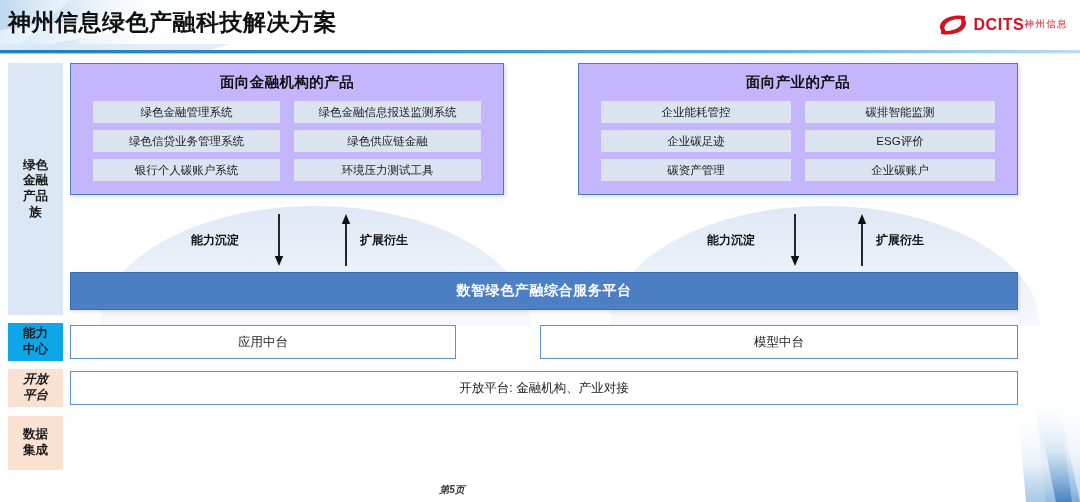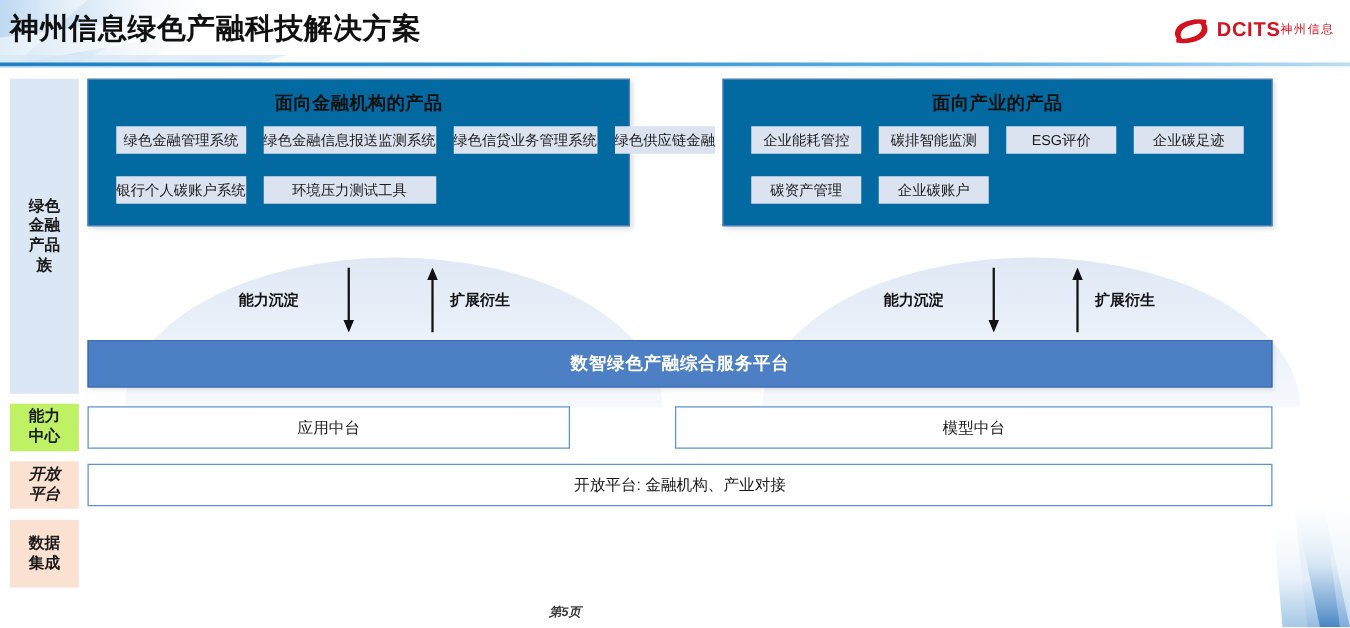--- a/index.html
+++ b/index.html
@@ -126,41 +126,41 @@
   }
   .side-orange { width: 55px; background: #fbe1d2; }
   .side-ability  { top: 269px; height: 38px; }
   .side-open     { top: 315px; height: 38px; font-style: italic; }
   .side-data     { top: 362px; height: 54px; }
 
   
   .panel {
     position: absolute;
     top: 9px;
-    height: 118px;
-    background: #0369a1;
+    height: 132px;
+    background: #c4b5fd;
     border: 1.5px solid #4a7ebb;
     box-shadow: 2px 2px 4px rgba(0,0,0,0.13);
     box-sizing: border-box;
   }
   .panel-left  { left: 70px;  width: 434px; }
   .panel-right { left: 578px; width: 440px; }
 
   .panel-title {
     text-align: center;
     font-size: 14.5px;
     font-weight: bold;
     color: #111111;
     margin-top: 9px;
     letter-spacing: 0.4px;
   }
   .panel-grid {
     display: grid;
-    grid-template-columns: 1fr 1fr 1fr 1fr;
-    gap: 18px 14px;
+    grid-template-columns: 1fr 1fr;
+    gap: 7px 14px;
     padding: 9px 22px 0 22px;
   }
   .product-item {
     background: #dbe2f0;
     height: 22px;
     display: flex;
     align-items: center;
     justify-content: center;
     font-size: 11.5px;
     color: #1b1b1b;
@@ -288,21 +288,21 @@
       </linearGradient>
     </defs>
     <polygon points="74,150 96,150 120,260 86,260" fill="url(#rb1)"></polygon>
     <polygon points="58,168 76,162 96,260 66,260" fill="url(#rb2)"></polygon>
     <polygon points="96,140 120,136 120,260 112,260" fill="url(#rb2)" opacity="0.7"></polygon>
   </svg>
 
   <div class="side-label side-green" style="background: rgb(220, 231, 245);">
     <span>绿色<br>金融<br>产品<br>族</span>
   </div>
-  <div class="side-label side-orange side-ability" style="background: #bef264; align-items: center;">
+  <div class="side-label side-orange side-ability" style="background: #0ea5e9; align-items: center;">
     <span>能力<br>中心</span>
   </div>
   <div class="side-label side-orange side-open" style="background: rgb(251, 225, 210);">
     <span>开放<br>平台</span>
   </div>
   <div class="side-label side-orange side-data" style="background: rgb(251, 225, 210);">
     <span>数据<br>集成</span>
   </div>
 
   <div class="panel panel-left">
@@ -315,22 +315,22 @@
       <div class="product-item">银行个人碳账户系统</div>
       <div class="product-item">环境压力测试工具</div>
     </div>
   </div>
 
   <div class="panel panel-right">
     <div class="panel-title">面向产业的产品</div>
     <div class="panel-grid">
       <div class="product-item">企业能耗管控</div>
       <div class="product-item">碳排智能监测</div>
+      <div class="product-item">企业碳足迹</div>
       <div class="product-item">ESG评价</div>
-      <div class="product-item">企业碳足迹</div>
       <div class="product-item">碳资产管理</div>
       <div class="product-item">企业碳账户</div>
     </div>
   </div>
 
   <div class="flow-label" style="left:191px; top:178px;">能力沉淀</div>
   <svg class="flow-arrow" style="left:272px; top:160px;" viewBox="0 0 14 52">
     <line x1="7" y1="0" x2="7" y2="44" stroke="#111" stroke-width="1.8"></line>
     <polygon points="7,52 2.8,42 11.2,42" fill="#111"></polygon>
   </svg>

